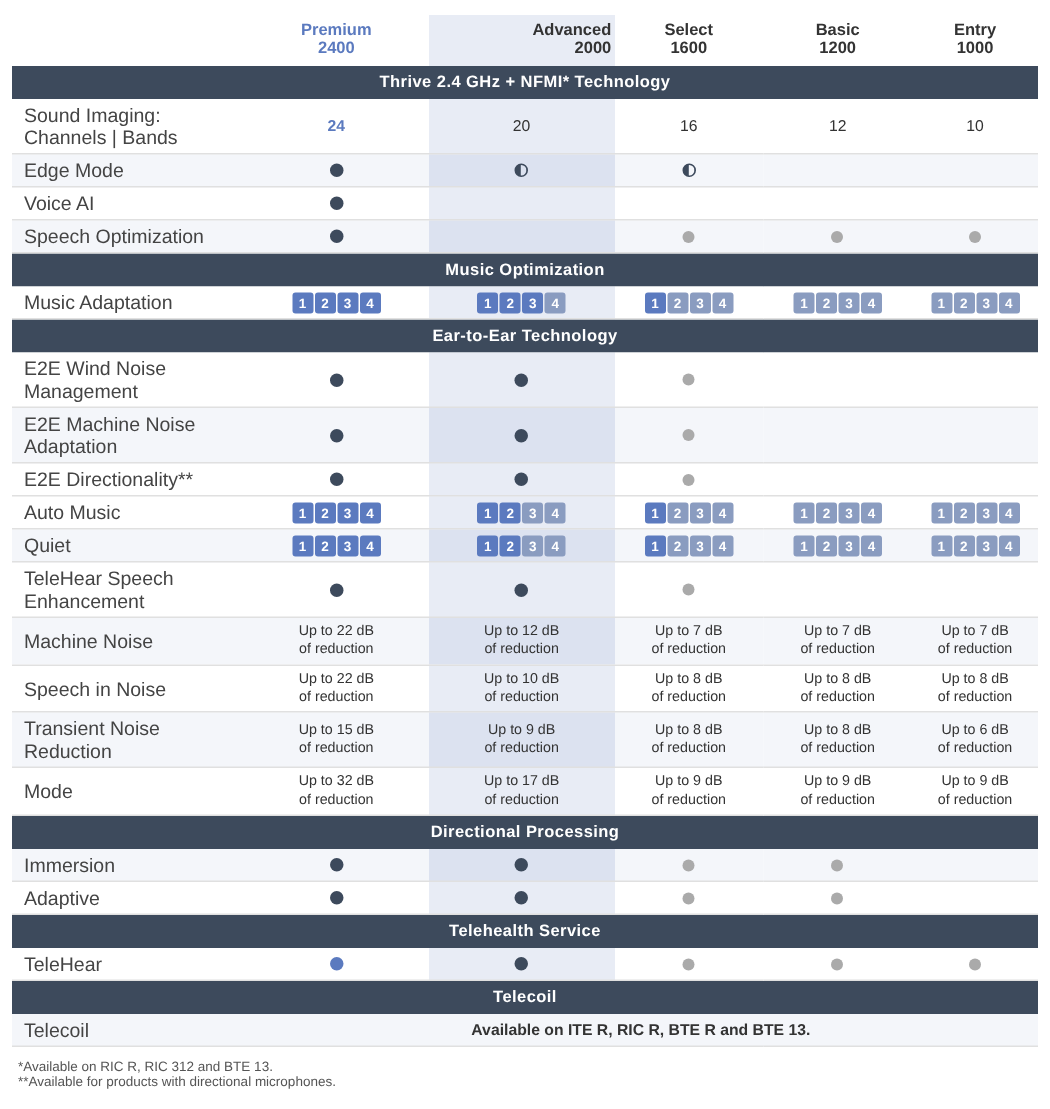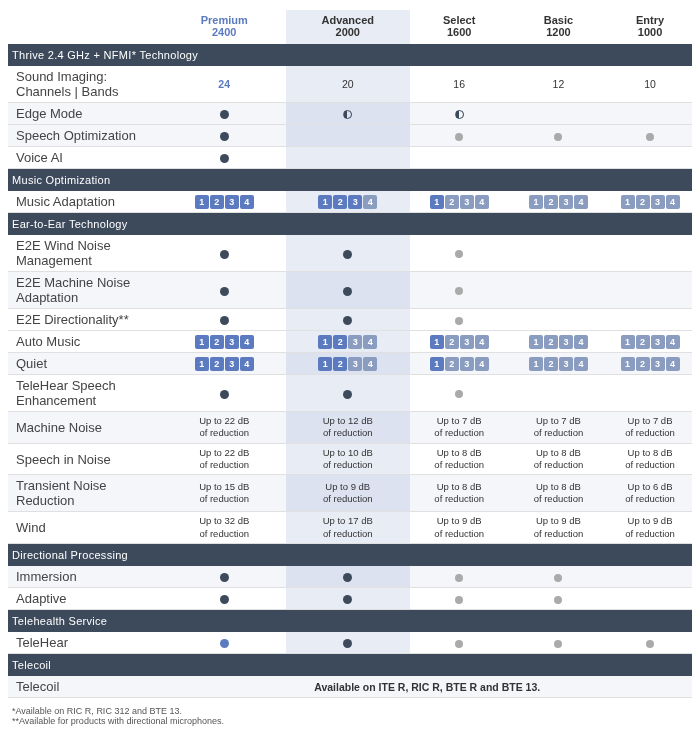--- a/index.html
+++ b/index.html
@@ -35,27 +35,29 @@
       color: #333;
       border: none;
       background: #fff;
     }
     .header-row th.premium-col {
       color: #5b7abf;
     }
     .header-row th.advanced-col {
       background: #e8ecf5;
       color: #333;
+      text-align: right;
     }
 
     
     .section-header td {
       background: #3d4a5c;
       color: #fff;
-      font-weight: normal;
+      text-align: center;
+      font-weight: bold;
       font-size: 11px;
       padding: 5px 4px;
       letter-spacing: 0.3px;
     }
 
     
     .data-row td {
       text-align: center;
       vertical-align: middle;
       padding: 3px 2px;
@@ -202,35 +204,35 @@
           <td><span style="color: rgb(51, 51, 51); font-weight: normal;">10</span></td>
         </tr>
         <tr class="data-row alt-bg">
           <td class="feature-col">Edge Mode</td>
           <td><span class="dot"></span></td>
           <td class="advanced-highlight"><span class="half-dot"></span></td>
           <td><span class="half-dot"></span></td>
           <td></td>
           <td></td>
         </tr>
+        <tr class="data-row">
+          <td class="feature-col">Voice AI</td>
+          <td><span class="dot"></span></td>
+          <td class="advanced-highlight"></td>
+          <td></td>
+          <td></td>
+          <td></td>
+        </tr>
         <tr class="data-row alt-bg">
           <td class="feature-col">Speech Optimization</td>
           <td><span class="dot"></span></td>
           <td class="advanced-highlight"></td>
           <td><span class="dot dot-gray dot-med"></span></td>
           <td><span class="dot dot-gray dot-med"></span></td>
           <td><span class="dot dot-gray dot-med"></span></td>
-        </tr>
-        <tr class="data-row">
-          <td class="feature-col">Voice AI</td>
-          <td><span class="dot"></span></td>
-          <td class="advanced-highlight"></td>
-          <td></td>
-          <td></td>
-          <td></td>
         </tr>
         <tr class="section-header">
           <td colspan="6">Music Optimization</td>
         </tr>
         <tr class="data-row">
           <td class="feature-col">Music Adaptation</td>
           <td><div class="badges">
               <span class="badge active">1</span>
               <span class="badge active">2</span>
               <span class="badge active">3</span>
@@ -410,21 +412,21 @@
             <div class="reduction-text">Up to 8 dB<br>of reduction</div>
           </td>
           <td>
             <div class="reduction-text">Up to 8 dB<br>of reduction</div>
           </td>
           <td>
             <div class="reduction-text">Up to 6 dB<br>of reduction</div>
           </td>
         </tr>
         <tr class="data-row">
-          <td class="feature-col">Wind</td>
+          <td class="feature-col">Mode</td>
           <td>
             <div class="reduction-text">Up to 32 dB<br>of reduction</div>
           </td>
           <td class="advanced-highlight">
             <div class="reduction-text">Up to 17 dB<br>of reduction</div>
           </td>
           <td>
             <div class="reduction-text">Up to 9 dB<br>of reduction</div>
           </td>
           <td>

